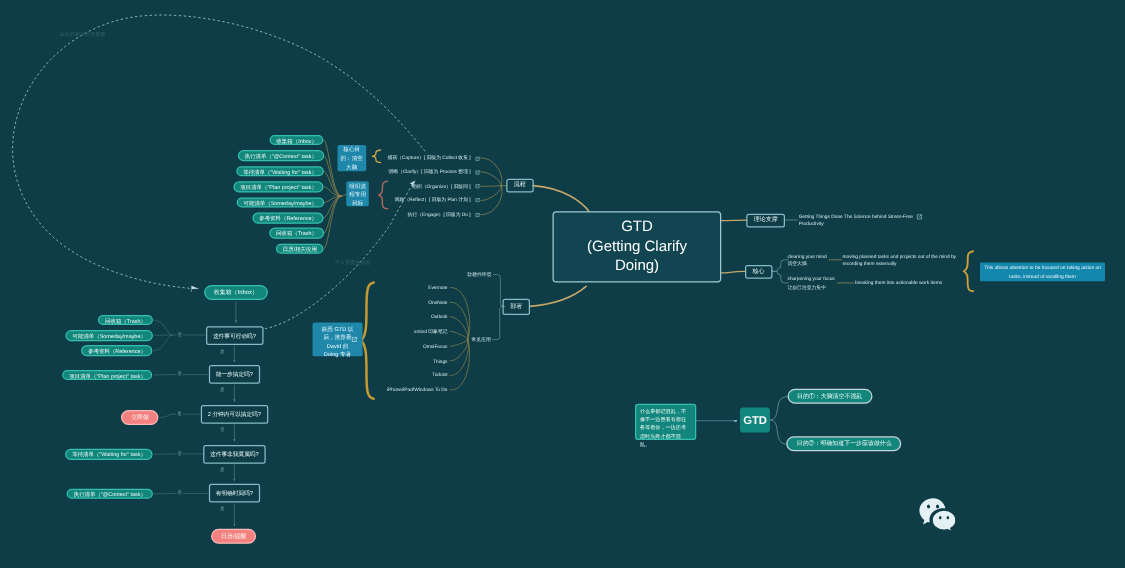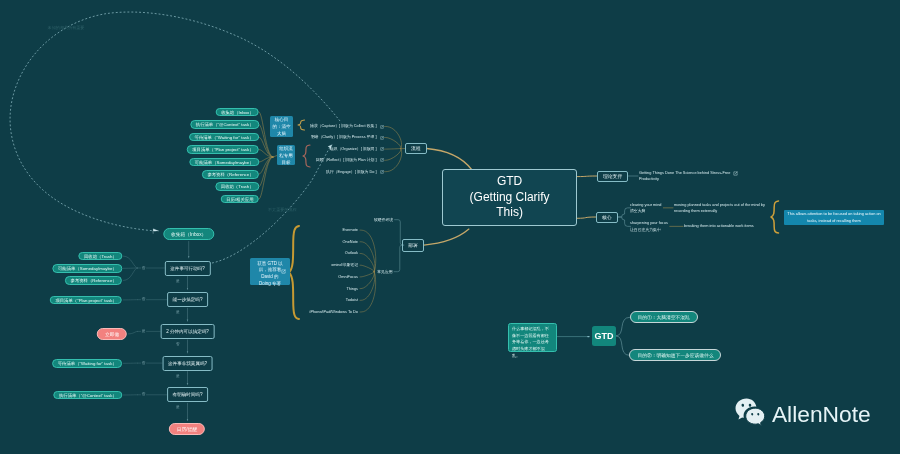--- a/index.html
+++ b/index.html
@@ -133,21 +133,21 @@
         <path d="M587.8 336.6 h1.2" stroke="#86bcc6" stroke-width="1.4" fill="none" stroke-linecap="round"></path>
         <path d="M616 335.890625 C 626 335.890625 617.59375 317.28125 629.59375 317.28125" stroke="#6d9ca5" stroke-width="0.6" fill="none" stroke-linecap="round"></path>
         <path d="M616 335.890625 C 626 335.890625 617.390625 355.390625 629.390625 355.390625" stroke="#6d9ca5" stroke-width="0.6" fill="none" stroke-linecap="round"></path>
       </g>
   </svg>
 
   <div class="node center" style="left:442.1px;top:168.6px;width:135px;height:57.7px;">
     <div>
       <div>GTD</div>
       <div>(Getting Clarify</div>
-      <div>This)</div>
+      <div>Doing)</div>
     </div>
   </div>
 
   <div class="node obox" style="left:597px;top:170.5px;"><span>理论支撑</span></div>
   <div class="node plain" style="left:639px;top:169.5px;width:92px;white-space:normal;line-height:6.6px;"><span>Getting Things Done The Science behind Stress-Free Productivity</span></div>
   <svg class="node" style="left:733px;top:171px;width:5px;height:5px;" viewBox="0 0 12 12">
     <path d="M5 2 H2 V10 H10 V7 M7.2 2 H10 V4.8 M10 2 L5.6 6.4" fill="none" stroke="#b6d4d9" stroke-width="1.2" stroke-linecap="round"></path>
   </svg>
 
   <div class="node obox" style="left:596px;top:211.5px;"><span>核心</span></div>
@@ -254,15 +254,14 @@
 
   <div class="node" style="left:734.7px;top:398px;display:flex;align-items:flex-end;gap:7px;">
     <svg width="30.2" height="27.8" viewBox="0 0 34 32" style="margin-bottom:0.5px;">
       <path d="M13.0 0.6C5.9 0.6 0.2 5.6 0.2 11.9c0 3.5 1.8 6.7 4.6 8.8l-1.2 4.1 4.3-2.3c0.6 0.15 1.2 0.26 1.9 0.33 -0.2-0.8-0.3-1.6-0.3-2.4 0-5.9 5.6-10.6 12.5-10.6 0.8 0 1.5 0.06 2.2 0.17C23.3 4.7 18.6 0.6 13.0 0.6z" fill="#e4f0f3"></path>
       <ellipse cx="8.6" cy="8.3" rx="1.45" ry="1.75" fill="#0e3d47" transform="rotate(-12 8.6 8.3)"></ellipse>
       <ellipse cx="16.9" cy="8.3" rx="1.45" ry="1.75" fill="#0e3d47" transform="rotate(-12 16.9 8.3)"></ellipse>
       <path d="M33.8 20.9c0-5.1-4.9-9.2-10.9-9.2s-10.9 4.1-10.9 9.2c0 5.1 4.9 9.2 10.9 9.2 1.2 0 2.4-0.17 3.5-0.48l3.6 1.9 -0.95-3.1c2.9-1.7 4.75-4.4 4.75-7.5z" fill="#e4f0f3" stroke="#0e3d47" stroke-width="1.1"></path>
       <ellipse cx="19.4" cy="18.6" rx="1.2" ry="1.45" fill="#0e3d47" transform="rotate(-10 19.4 18.6)"></ellipse>
       <ellipse cx="26.4" cy="18.6" rx="1.2" ry="1.45" fill="#0e3d47" transform="rotate(-10 26.4 18.6)"></ellipse>
     </svg>
-    <span style="font-size:22.8px;color:#e6f4f7;line-height:23px;">AllenNote</span>
   </div>
 </div>
 
 </body></html>

